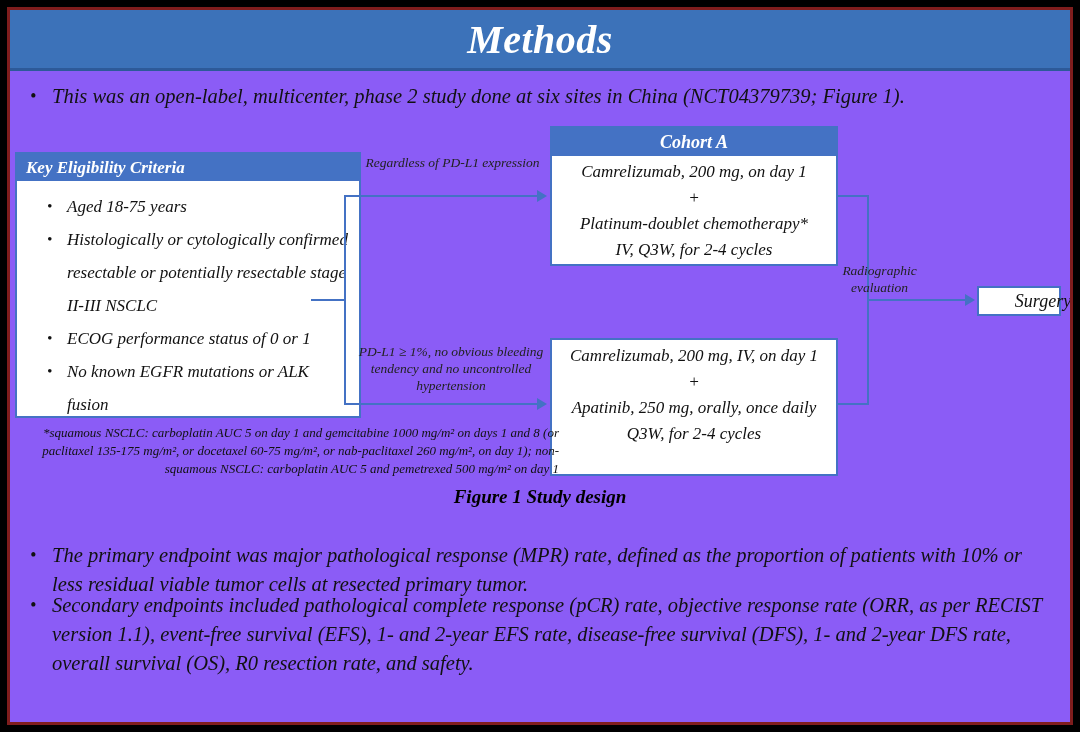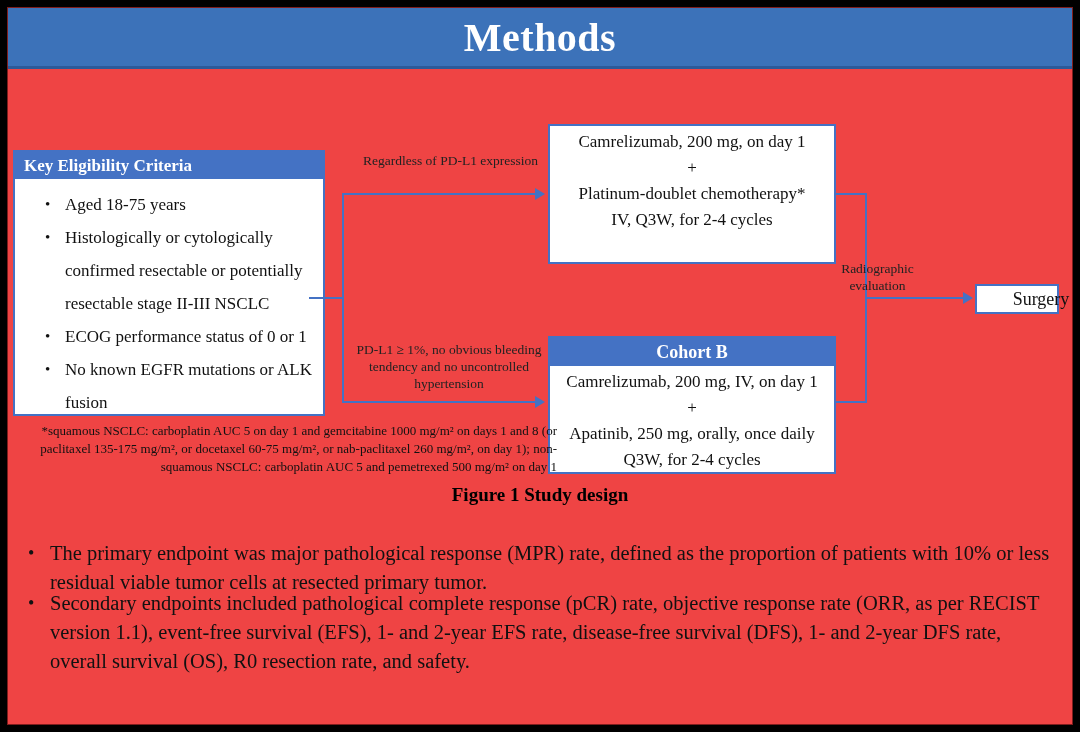--- a/index.html
+++ b/index.html
@@ -5,23 +5,24 @@
   html,body{margin:0;padding:0;}
   body{
     width:1080px;height:732px;
     background:#000;
     font-family:"Liberation Serif","DejaVu Serif",serif;
     position:relative;
     overflow:hidden;
   }
   .slide{
     position:absolute;left:7px;top:7px;right:7px;bottom:7px;
-    background:#ef4444;
-    border:1px solid #7f1d1d;
+    background:#8b5cf6;
+    border:3px solid #7f1d1d;
     overflow:hidden;
+    font-style:italic;
   }
   
   .banner{
     position:absolute;left:0;top:0;right:0;height:58px;
     background:#3C72B9;
     border-bottom:3px solid #2D5A99;
     display:flex;align-items:center;justify-content:center;
   }
   .banner h1{
     margin:0;color:#fff;font-size:40px;font-weight:bold;
@@ -41,21 +42,21 @@
   
   .dbox{
     position:absolute;background:#fff;
     border:2px solid #4472C4;
     box-sizing:border-box;
   }
   .dbox .dbox-header{
     background:#4472C4;color:#fff;font-weight:bold;
     box-sizing:border-box;
   }
-  .elig{left:5px;top:142px;width:312px;height:266px;}
+  .elig{left:5px;top:142px;width:346px;height:266px;}
   .elig .dbox-header{
     height:27px;font-size:17px;line-height:27px;padding-left:9px;
     text-align:left;
   }
   .elig-body{padding:9px 6px 0 24px;}
   .elig-item{
     position:relative;padding-left:26px;
     font-size:17px;line-height:33px;color:#111;
   }
   .elig-item::before{
@@ -105,20 +106,21 @@
 </style>
 </head>
 <body>
 
 <div class="slide">
 
   <div class="banner">
     <h1>Methods</h1>
   </div>
 
+  <div class="bullet-row" style="top:72px;">This was an open-label, multicenter, phase 2 study done at six sites in China (NCT04379739; Figure 1).</div>
 
   <div class="dbox elig">
     <div class="dbox-header">Key  Eligibility Criteria</div>
     <div class="elig-body">
       <div class="elig-item">Aged 18-75 years</div>
       <div class="elig-item">Histologically or cytologically confirmed resectable or potentially resectable stage II-III  NSCLC</div>
       <div class="elig-item">ECOG performance status of 0 or 1</div>
       <div class="elig-item">No known EGFR mutations or ALK fusion</div>
     </div>
   </div>
@@ -129,30 +131,30 @@
   <div class="hline" style="left:334px;top:185px;width:194px;"></div>
   <div class="arrowhead" style="left:527px;top:180px;"></div>
 
   <div class="hline" style="left:334px;top:393px;width:194px;"></div>
   <div class="arrowhead" style="left:527px;top:388px;"></div>
 
   <div class="arrow-label" style="left:350px;top:144px;width:185px;">Regardless  of PD-L1 expression</div>
   <div class="arrow-label" style="left:342px;top:333px;width:198px;">PD-L1 ≥ 1%, no obvious bleeding tendency and no uncontrolled hypertension</div>
 
   <div class="dbox cohort cohort-a">
+    <div class="dbox-header">Cohort A</div>
     <div class="cohort-body">
       <div class="cohort-line">Camrelizumab, 200 mg, on day 1</div>
       <div class="cohort-line">+</div>
       <div class="cohort-line">Platinum-doublet chemotherapy*</div>
       <div class="cohort-line">IV, Q3W, for 2-4 cycles</div>
     </div>
   </div>
 
   <div class="dbox cohort cohort-b">
-    <div class="dbox-header">Cohort B</div>
     <div class="cohort-body">
       <div class="cohort-line">Camrelizumab, 200 mg, IV, on day 1</div>
       <div class="cohort-line">+</div>
       <div class="cohort-line">Apatinib, 250 mg, orally, once daily</div>
       <div class="cohort-line">Q3W, for 2-4 cycles</div>
     </div>
   </div>
 
   <div class="hline" style="left:828px;top:185px;width:30px;"></div>
   <div class="hline" style="left:828px;top:393px;width:30px;"></div>

